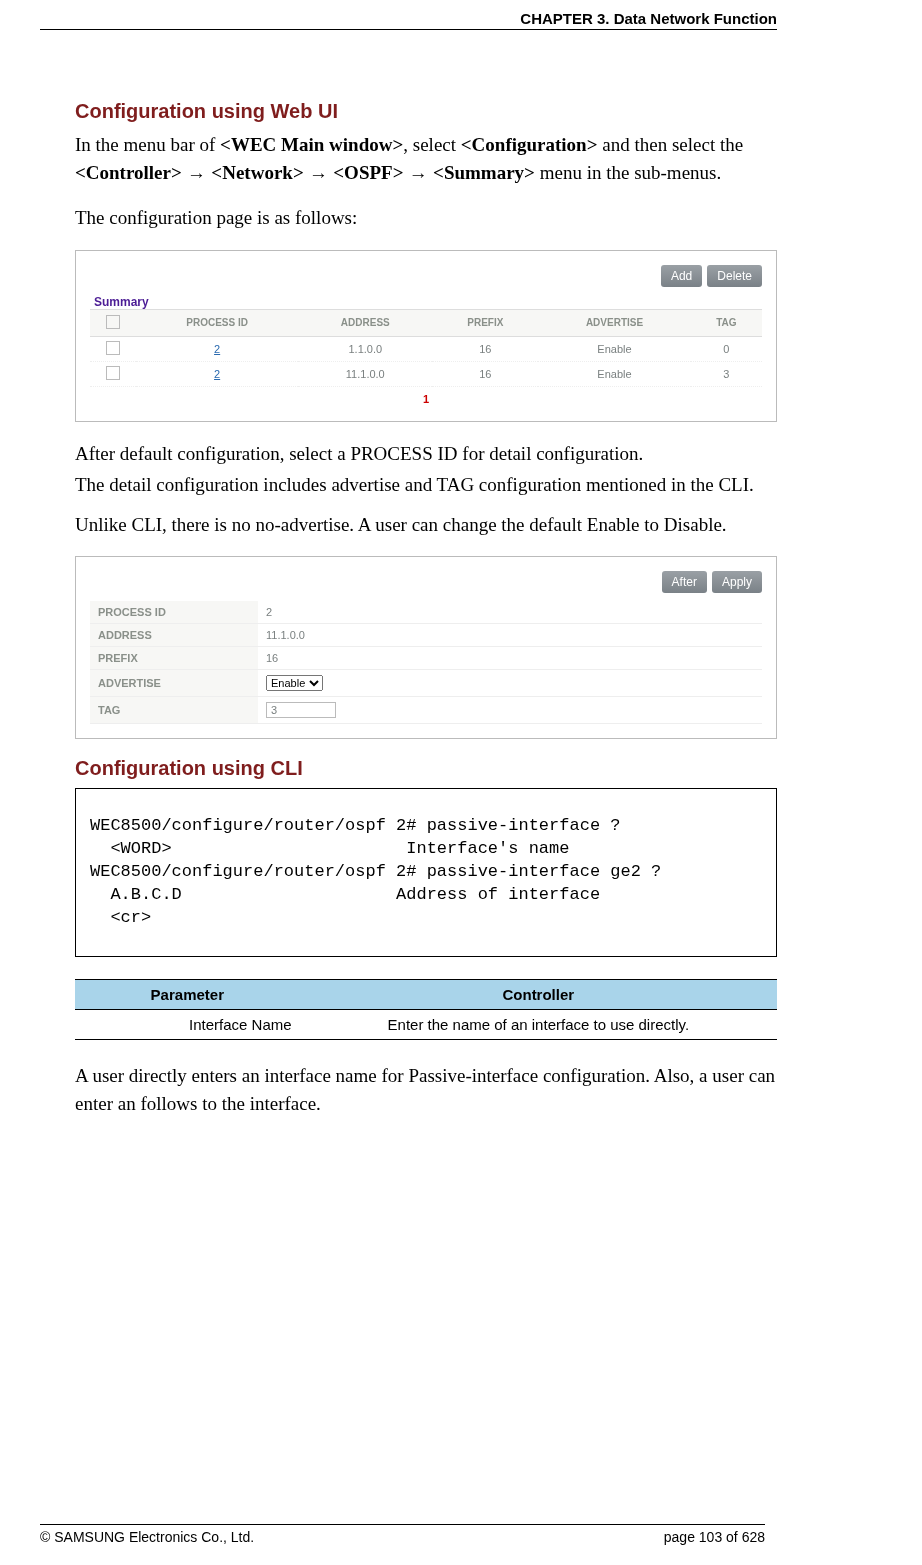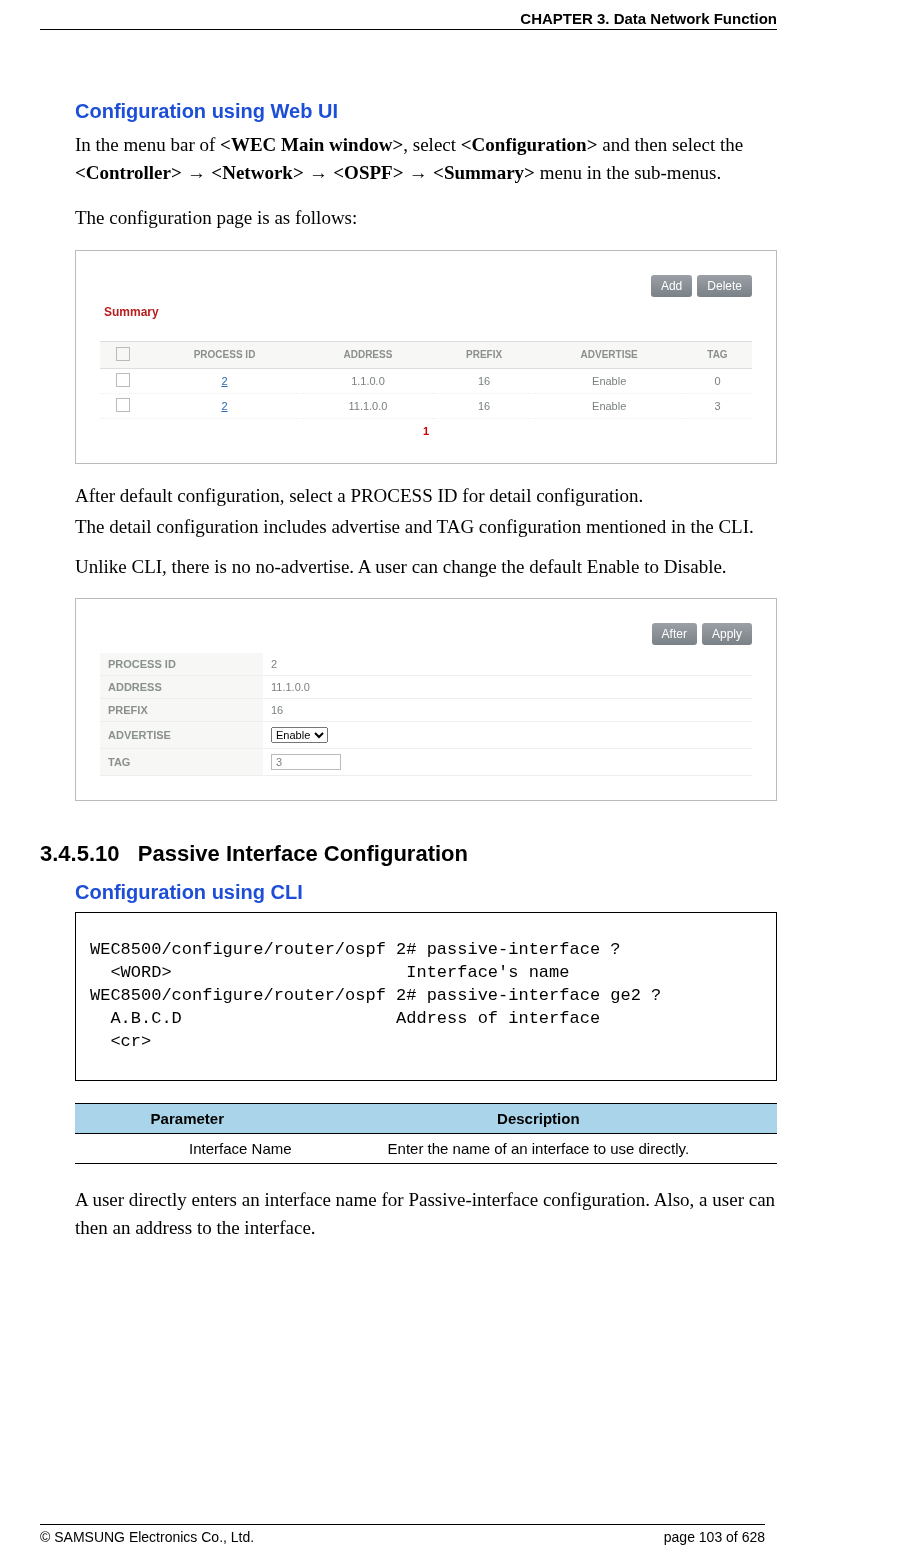--- a/index.html
+++ b/index.html
@@ -24,61 +24,61 @@
     font-size: 15px;
     border-bottom: 1px solid #000;
     padding-bottom: 2px;
     margin-bottom: 70px;
   }
   .indent-block {
     margin-left: 35px;
     margin-right: 0;
   }
   .blue-heading {
-    color: #1d4ed8;
+    color: #7f1d1d;
     font-family: Arial, sans-serif;
     font-weight: bold;
     font-size: 20px;
     margin-bottom: 8px;
   }
   .body-text {
     font-size: 19px;
     line-height: 1.45;
     margin-bottom: 18px;
   }
   .body-text b { font-weight: bold; }
   .arrow { font-family: Arial, sans-serif; }
 
   .screenshot-box {
     border: 1px solid #bbb;
-    padding: 24px;
+    padding: 14px;
     margin-bottom: 18px;
     font-family: Arial, sans-serif;
     font-size: 11px;
     color: #666;
     background:#fff;
   }
   .ss-toolbar {
     text-align: right;
     margin-bottom: 8px;
   }
   .ss-btn {
     display: inline-block;
     background: linear-gradient(#9aa0a5,#7a8187);
     color: #fff;
     border-radius: 3px;
     padding: 4px 10px;
     font-size: 12px;
     margin-left: 2px;
   }
   .ss-title {
-    color:#b91c1c;
+    color:#4c1d95;
     font-weight:bold;
     font-size:12px;
-    margin:2px 0 22px 4px;
+    margin:2px 0 0 4px;
   }
   .ss-table {
     width: 100%;
     border-collapse: collapse;
   }
   .ss-table th {
     background:#f7f7f5;
     padding:5px 6px;
     font-size:10px;
     color:#8a908a;
@@ -267,46 +267,43 @@
         </tr>
         <tr>
           <td class="lbl">TAG</td>
           <td class="val"><span class="inp">3</span></td>
         </tr>
       </tbody>
         </table>
     </div>
   </div>
 
-  <div class="section-number-heading">
-    <span>3.4.5.10</span>&nbsp;&nbsp;&nbsp;<span>Passive Interface Configuration</span>
-  </div>
 
   <div class="indent-block">
     <div class="blue-heading">Configuration using CLI</div>
 
     <div class="cli-box">WEC8500/configure/router/ospf 2# passive-interface ?
   &lt;WORD&gt;                       Interface's name
 WEC8500/configure/router/ospf 2# passive-interface ge2 ?
   A.B.C.D                     Address of interface
   &lt;cr&gt;</div>
 
     <table class="param-table">
       <tbody>
           <tr>
         <th style="width:32%">Parameter</th>
-        <th>Description</th>
+        <th>Controller</th>
       </tr>
       <tr>
         <td class="l">Interface Name</td>
         <td>Enter the name of an interface to use directly.</td>
       </tr>
     </tbody>
       </table>
 
-    <div class="body-text">A user directly enters an interface name for Passive-interface configuration. Also, a user can then an address to the interface.</div>
+    <div class="body-text">A user directly enters an interface name for Passive-interface configuration. Also, a user can enter an follows to the interface.</div>
   </div>
 
   <div class="footer">
     <span>© SAMSUNG Electronics Co., Ltd.</span>
     <span>page 103 of 628</span>
   </div>
 </div>
 
 </body></html>

